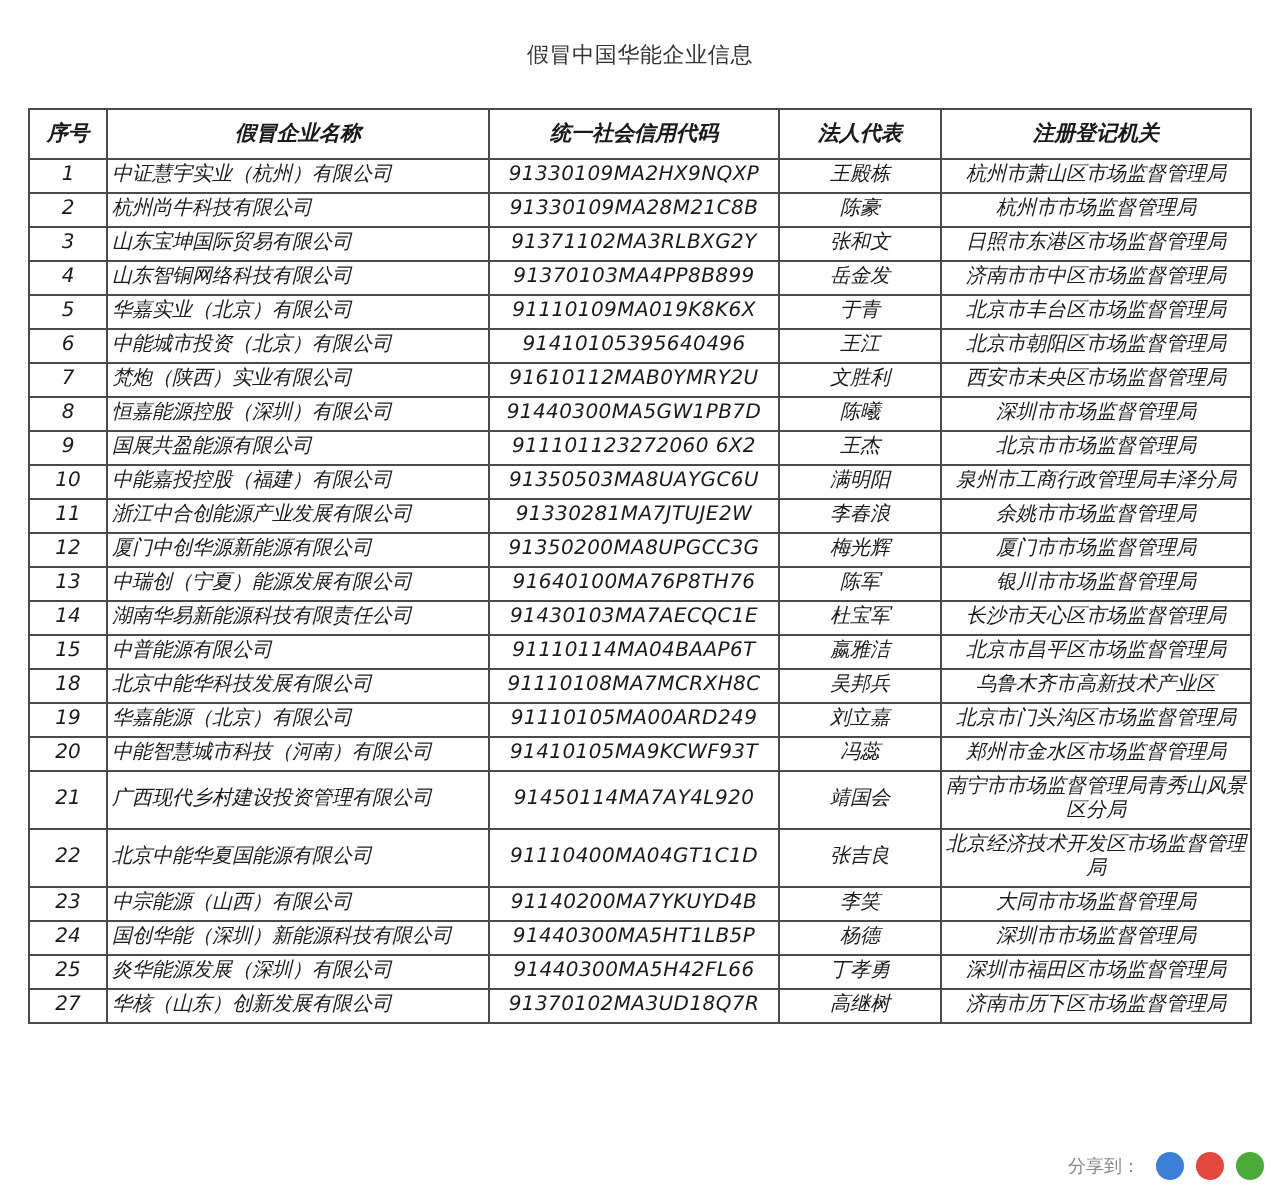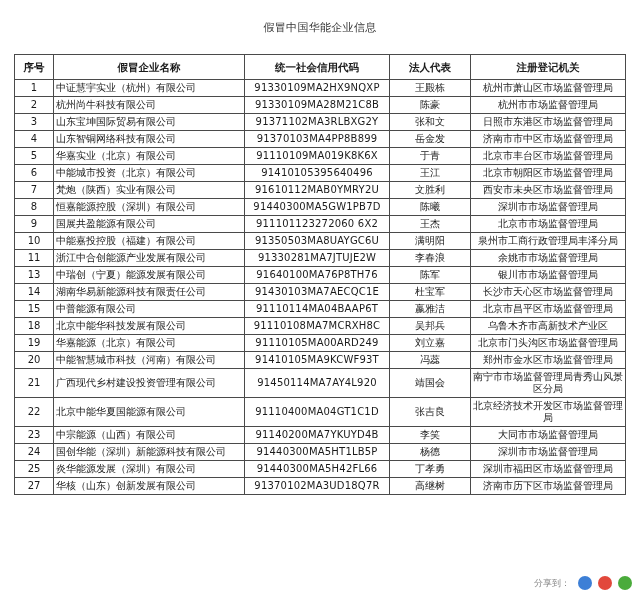--- a/index.html
+++ b/index.html
@@ -28,20 +28,21 @@
     line-height: 16px;
     color: #333;
     margin: 16px 0 3px 0;
     letter-spacing: 0.3px;
   }
   table.main {
     border-collapse: collapse;
     width: 528px;
     table-layout: fixed;
     margin: 18px auto;
+    font-style: italic;
   }
   table.main th, table.main td {
     border: 1px solid #4a4a4a;
     font-size: 10px;
     line-height: 12px;
     padding: 2px 2px;
     vertical-align: middle;
     word-break: break-all;
   }
   table.main th {
@@ -191,20 +192,27 @@
         <td class="c-org">泉州市工商行政管理局丰泽分局</td>
       </tr>
       <tr>
         <td class="c-idx">11</td>
         <td class="c-name">浙江中合创能源产业发展有限公司</td>
         <td class="c-code">91330281MA7JTUJE2W</td>
         <td class="c-rep">李春浪</td>
         <td class="c-org">余姚市市场监督管理局</td>
       </tr>
       <tr>
+        <td class="c-idx">12</td>
+        <td class="c-name">厦门中创华源新能源有限公司</td>
+        <td class="c-code">91350200MA8UPGCC3G</td>
+        <td class="c-rep">梅光辉</td>
+        <td class="c-org">厦门市市场监督管理局</td>
+      </tr>
+      <tr>
         <td class="c-idx">13</td>
         <td class="c-name">中瑞创（宁夏）能源发展有限公司</td>
         <td class="c-code">91640100MA76P8TH76</td>
         <td class="c-rep">陈军</td>
         <td class="c-org">银川市市场监督管理局</td>
       </tr>
       <tr>
         <td class="c-idx">14</td>
         <td class="c-name">湖南华易新能源科技有限责任公司</td>
         <td class="c-code">91430103MA7AECQC1E</td>

